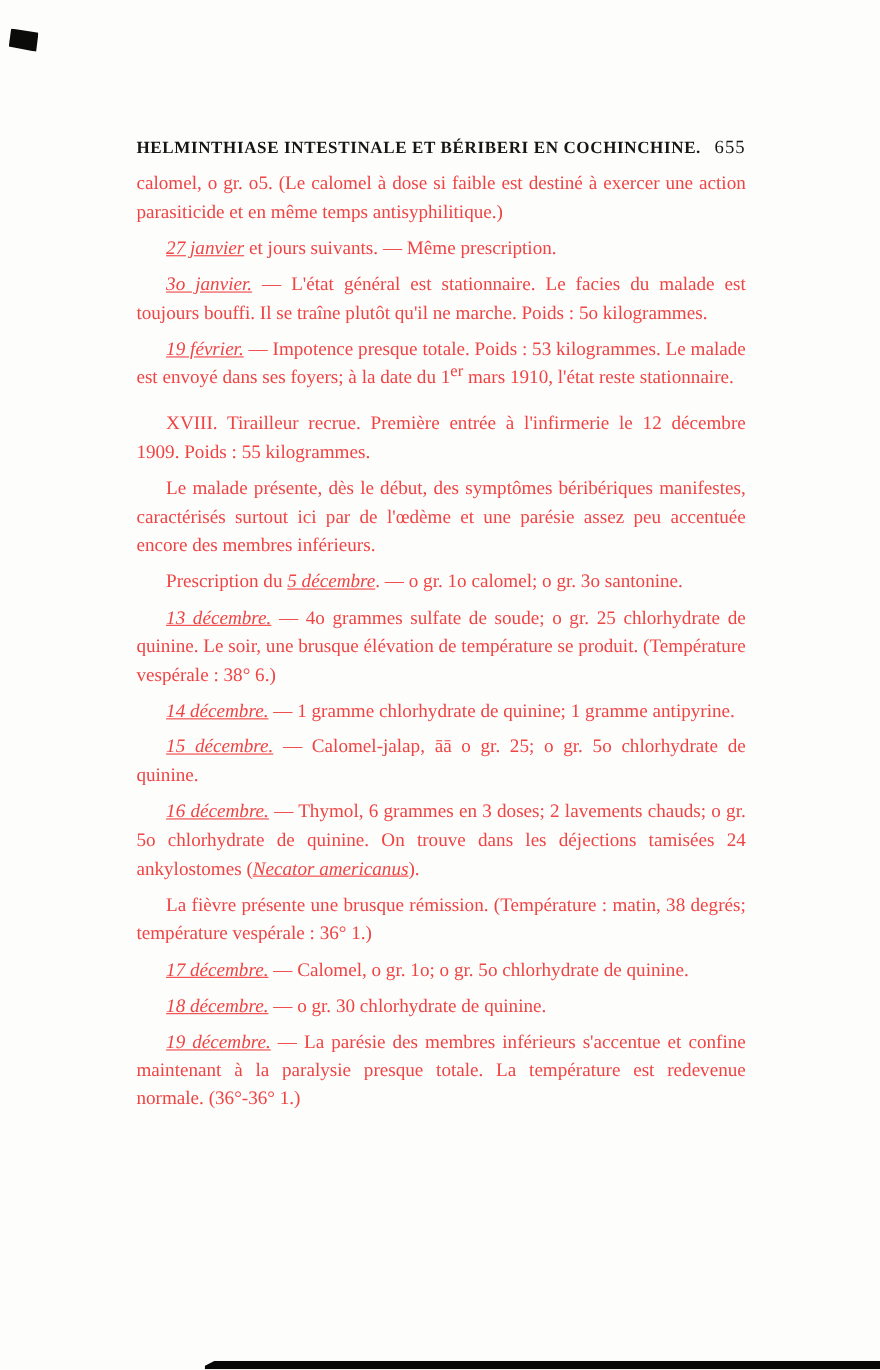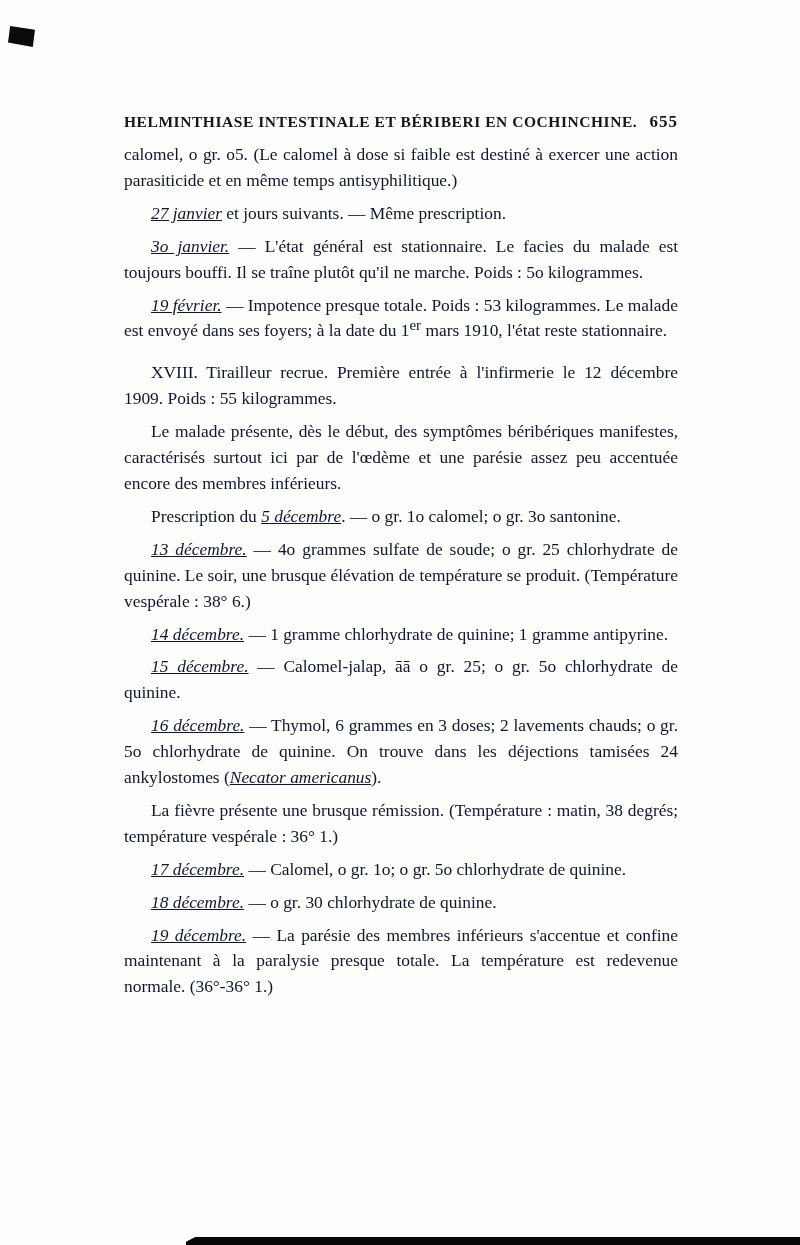--- a/index.html
+++ b/index.html
@@ -15,47 +15,47 @@
   }
   .page {
     position: relative;
     width: 800px;
     height: 1245px;
     background: #fdfdfc;
   }
   .textblock {
     position: absolute;
     left: 124px;
-    top: 112px;
+    top: 124px;
     width: 554px;
   }
   .header {
     display: flex;
     justify-content: space-between;
     align-items: baseline;
     color: #161615;
     margin-bottom: 10px;
   }
   .running-title {
     font-size: 15.5px;
     letter-spacing: 0.55px;
     font-weight: 600;
     white-space: nowrap;
   }
   .page-number {
     font-size: 17px;
-    font-weight: 700;
+    font-weight: 400;
     letter-spacing: 1px;
   }
   .body-text p {
     margin: 7px 0 0 0;
     text-align: justify;
     font-size: 17.4px;
     line-height: 25.9px;
-    color: #0f172a;
+    color: #ef4444;
   }
   .body-text p:first-child { margin-top: 0; }
   .body-text p.indent { text-indent: 27px; }
   .body-text p.section-break { margin-top: 16px; }
   .body-text em { font-style: italic; text-decoration: underline; }
   .body-text sup {
     font-size: 15px;
     line-height: 0;
     vertical-align: 6px;
     margin-top: 33px;

